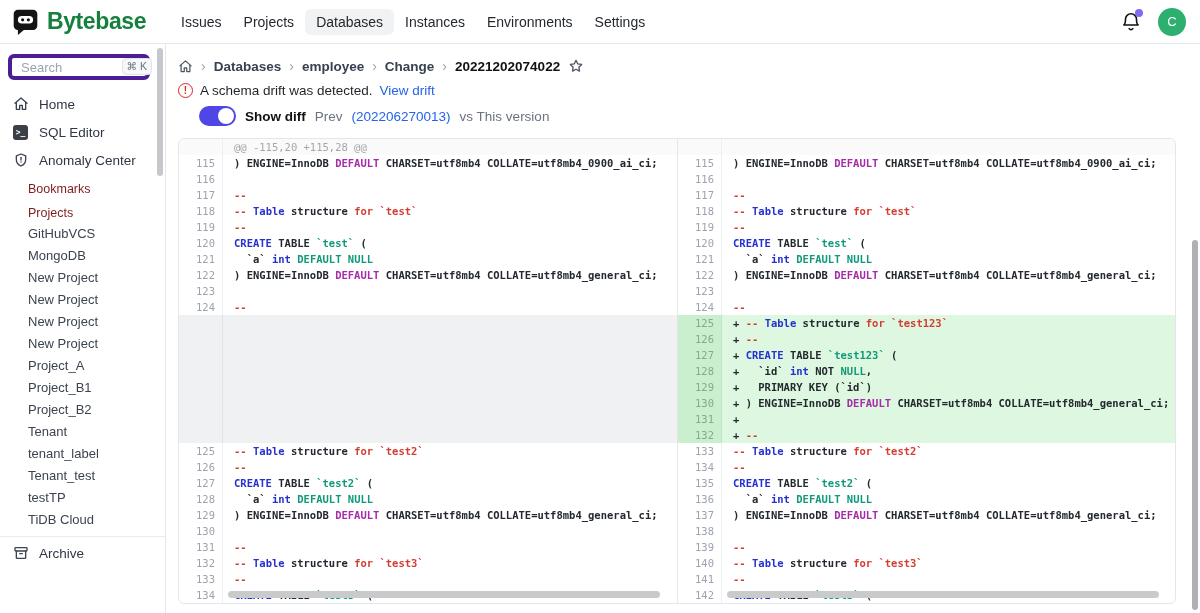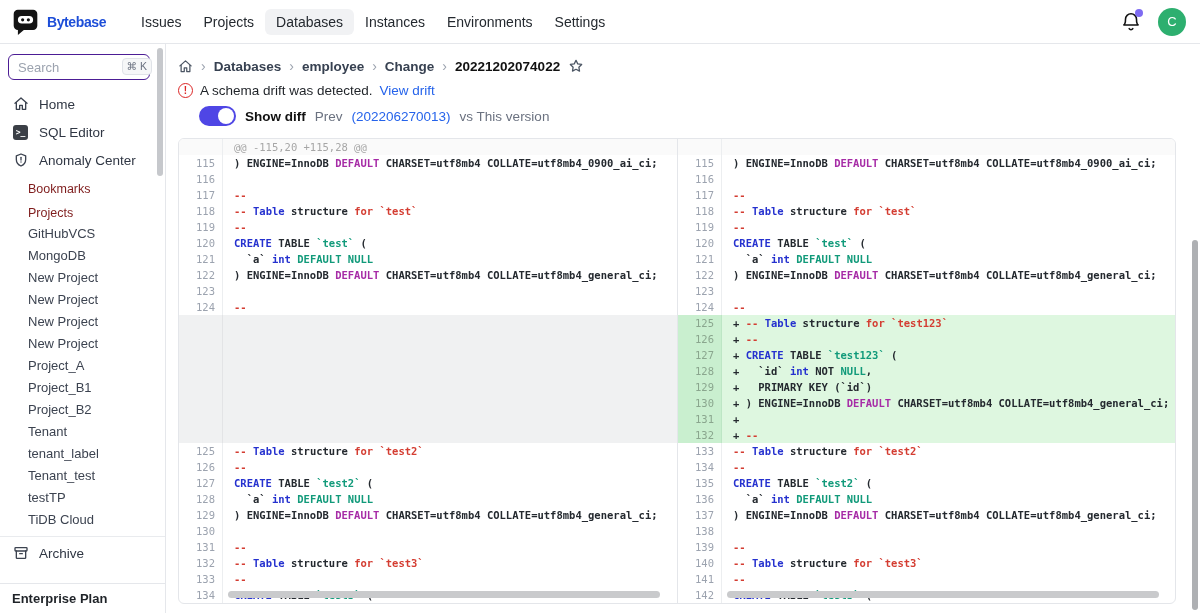--- a/index.html
+++ b/index.html
@@ -3,35 +3,35 @@
 <meta charset="utf-8">
 <style>
   * { box-sizing: border-box; }
   body { margin:0; width:1200px; height:613px; overflow:hidden; background:#fff;
          font-family:"Liberation Sans", sans-serif; color:#1f2328; }
 
   
   .navbar { position:fixed; top:0; left:0; width:1200px; height:44px; background:#fff;
             border-bottom:1px solid #e5e7eb; display:flex; align-items:center; z-index:20; }
   .brand { display:flex; align-items:center; gap:8px; margin-left:12px; cursor:pointer; }
-  .brand-name { font-size:14px; font-weight:bold; letter-spacing:-0.4px; color:#1d4ed8; }
+  .brand-name { font-size:23px; font-weight:bold; letter-spacing:-0.4px; color:#15803d; }
   .menu { display:flex; align-items:center; gap:0; margin-left:24px; }
   .menu-item { font-size:14px; color:#24292f; padding:5px 11px; border-radius:6px; cursor:pointer; }
   .menu-item.active { background:#f1f2f4; }
   .nav-right { margin-left:auto; display:flex; align-items:center; gap:16px; margin-right:14px; }
   .bell-wrap { position:relative; width:22px; height:22px; cursor:pointer; }
   .bell-dot { position:absolute; top:-2px; right:-1px; width:8px; height:8px; border-radius:50%; background:#7e6bf2; }
   .avatar { width:28px; height:28px; border-radius:50%; background:#2daf6f; color:#fff; font-size:13px;
             display:flex; align-items:center; justify-content:center; cursor:pointer; }
 
   
   .sidebar { position:fixed; top:44px; left:0; bottom:0; width:166px; background:#fff;
              border-right:1px solid #e5e7eb; }
   .search-box { position:relative; margin:10px 8px 0 8px; }
-  .search-box input { width:142px; height:26px; border:1px solid #4c1d95; border-radius:6px;
+  .search-box input { width:142px; height:26px; border:4px solid #4c1d95; border-radius:6px;
              padding:0 34px 0 9px; font-size:13px; color:#374151; outline:none;
              font-family:"Liberation Sans",sans-serif; }
   .search-box input::placeholder { color:#9ca3af; }
   .kbd { position:absolute; right:5px; top:4px; font-size:10.5px; color:#6b7280; background:#f6f7f8;
          border:1px solid #e0e3e8; border-radius:4px; padding:1px 4px; line-height:13px; }
   .side-item { display:flex; align-items:center; gap:10px; height:24px; padding:0 12px;
                font-size:13.5px; color:#303744; cursor:pointer; }
   .side-item .ic { width:17px; height:17px; flex:none; display:flex; align-items:center; justify-content:center; }
   .sql-ic { width:15px; height:15px; background:#3b3f46; border-radius:3px; color:#fff;
             font:bold 8px "DejaVu Sans Mono",monospace; display:flex; align-items:center; justify-content:center; }
@@ -175,21 +175,20 @@
   <div class="side-item">
     <span class="ic">
       <svg width="16" height="16" viewBox="0 0 24 24" fill="none" stroke="#3c4350" stroke-width="2" stroke-linecap="round" stroke-linejoin="round">
         <rect x="3" y="4" width="18" height="5" rx="1"></rect>
           <path d="M5 9v10a1 1 0 0 0 1 1h12a1 1 0 0 0 1-1V9"></path>
           <path d="M10 13h4"></path>
       </svg>
     </span>
     <span>Archive</span>
   </div>
-  <div class="plan">Enterprise Plan</div>
   <div class="side-scrollbar"></div>
 </aside>
 
 <main class="main">
 
   <div class="breadcrumb">
     <span>
       <svg width="15" height="15" viewBox="0 0 24 24" fill="none" stroke="#4b5563" stroke-width="2" stroke-linecap="round" stroke-linejoin="round">
         <path d="M3 11 12 3l9 8"></path>
           <path d="M5 10v10h5v-6h4v6h5V10"></path>

